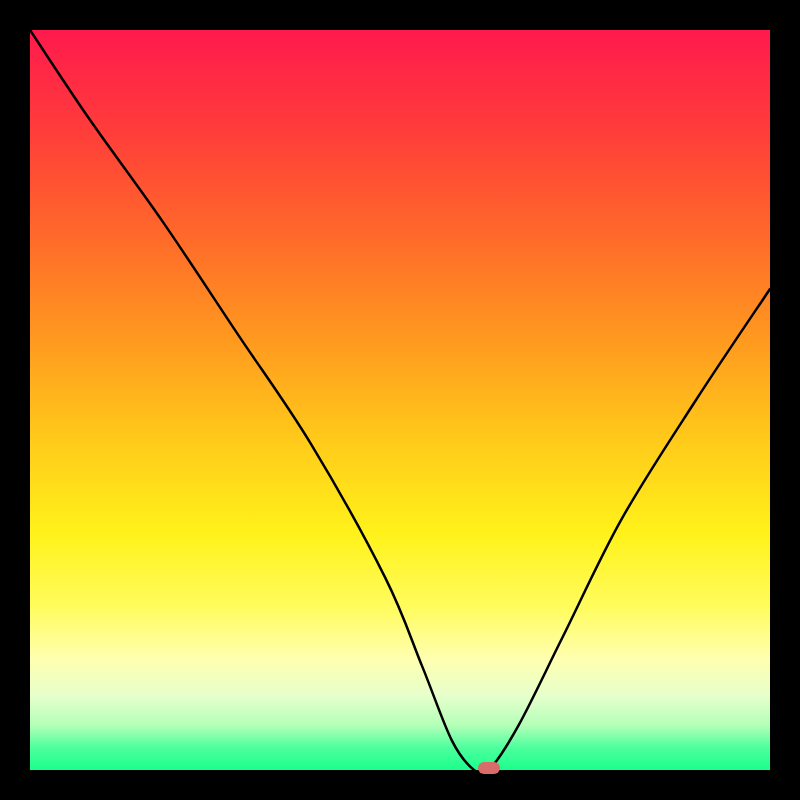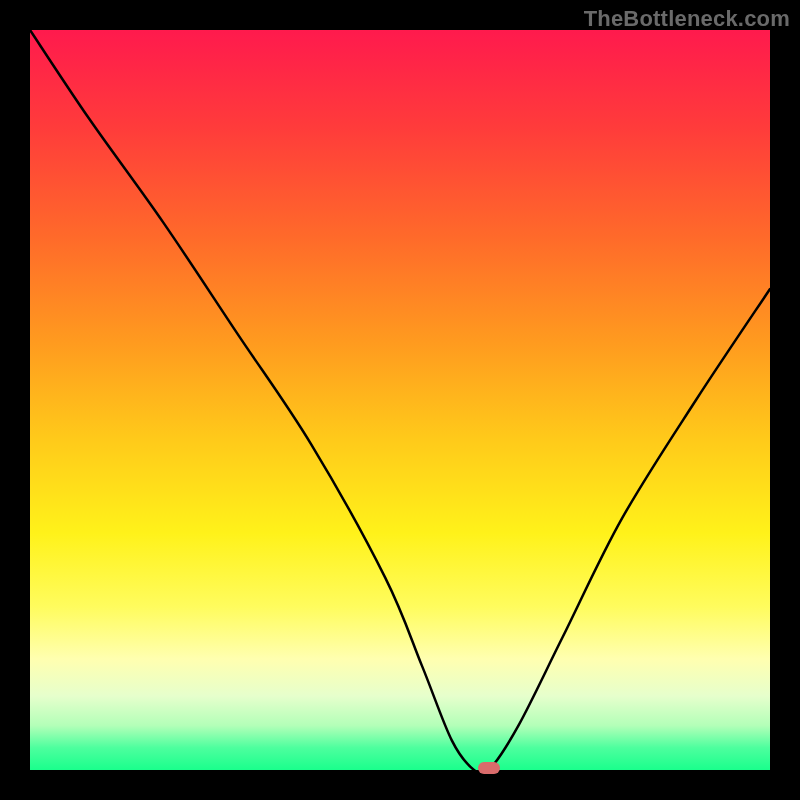--- a/index.html
+++ b/index.html
@@ -59,20 +59,19 @@
     height: 12px;
     border-radius: 6px;
     background: #d96b6b;
     transform: translate(-50%, -50%);
   }
 </style>
 </head>
 <body>
 
 <div class="container">
-  <div class="watermark">TheBottleneck.com</div>
   <div class="plot-area">
     <svg class="curve" viewBox="0 0 740 740" preserveAspectRatio="none">
       <path id="curve-path" fill="none" stroke="#000" stroke-width="2.5" stroke-linejoin="round" stroke-linecap="round" d="M 0 0 C 9.866666666666667 14.799999999999992, 37 56.73333333333329, 59.2 88.79999999999995 C 81.4 120.86666666666662, 108.53333333333332 156.6333333333333, 133.2 192.39999999999998 C 157.86666666666665 228.16666666666666, 182.53333333333336 266.40000000000003, 207.20000000000002 303.40000000000003 C 231.86666666666667 340.40000000000003, 256.5333333333333 373.7, 281.2 414.4 C 305.8666666666667 455.09999999999997, 336.7 510.6, 355.2 547.6 C 373.7 584.6, 381.1 609.2666666666667, 392.20000000000005 636.4 C 403.30000000000007 663.5333333333333, 413.16666666666663 693.1333333333333, 421.79999999999995 710.4 C 430.4333333333333 727.6666666666666, 437.8333333333333 735.0666666666666, 444 740 C 450.1666666666667 744.9333333333334, 451.4 747.4, 458.8 740 C 466.20000000000005 732.6, 476.0666666666667 717.8000000000001, 488.40000000000003 695.6 C 500.73333333333335 673.4, 515.5333333333333 641.3333333333333, 532.8 606.8 C 550.0666666666666 572.2666666666667, 569.8 527.8666666666667, 592 488.4 C 614.2 448.93333333333334, 641.3333333333334 408.23333333333335, 666 370 C 690.6666666666666 331.76666666666665, 727.6666666666666 277.5, 740 259"></path>
     </svg>
     <div id="marker" class="marker" style="left: 458.8px; top: 738px;"></div>
   </div>
 </div>
 
 </body></html>

